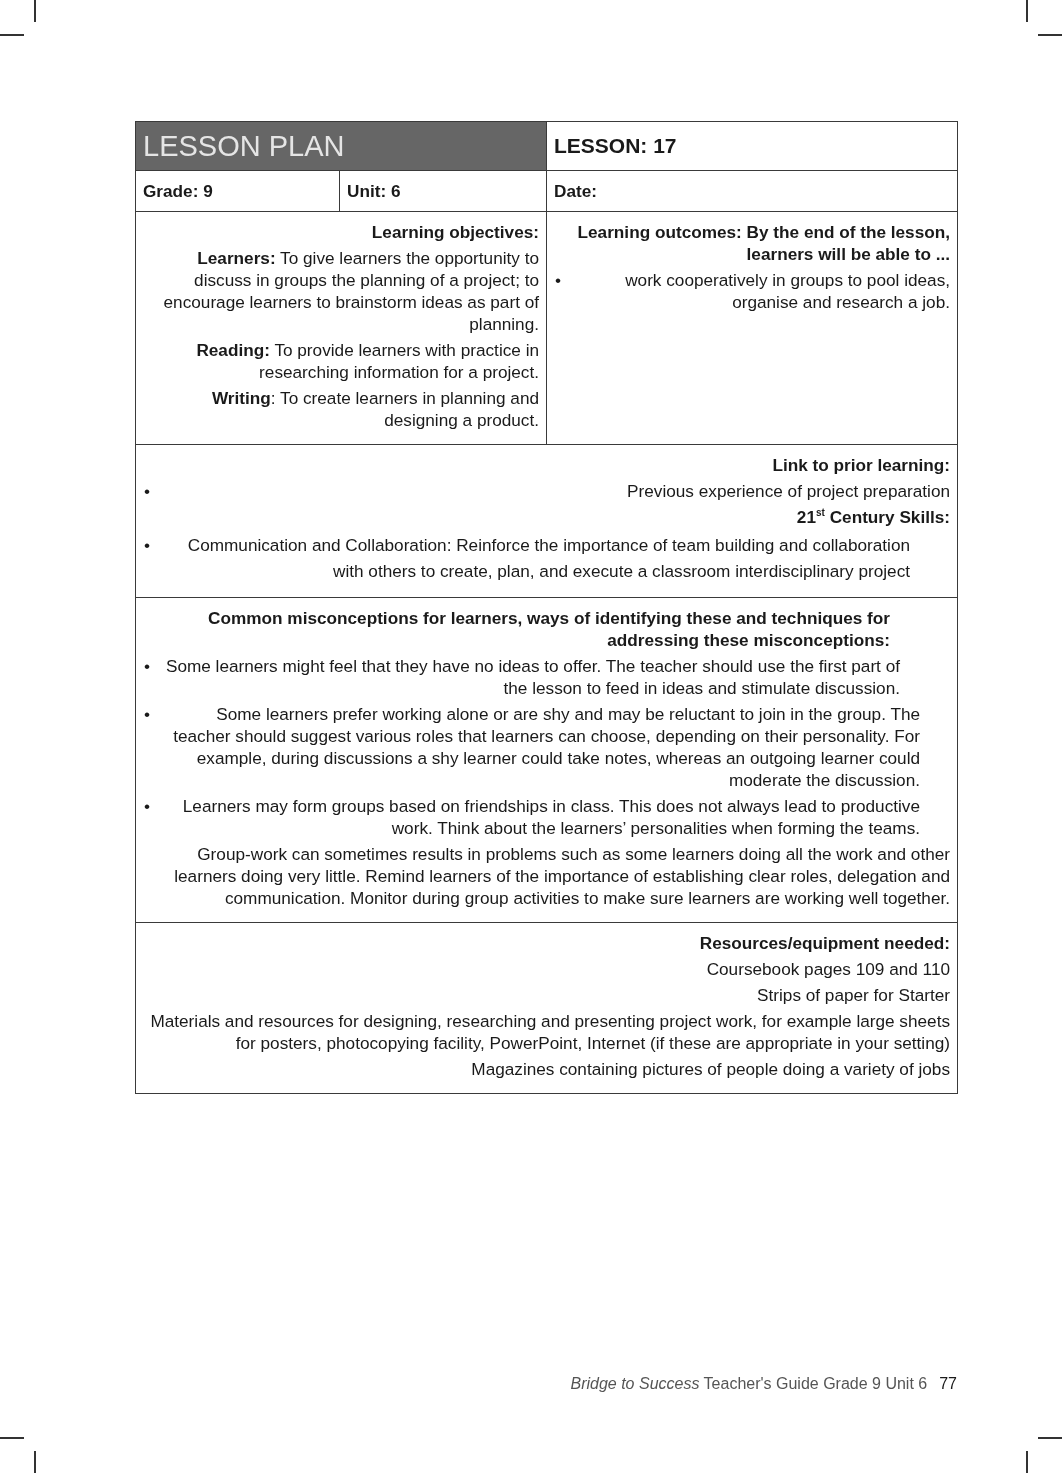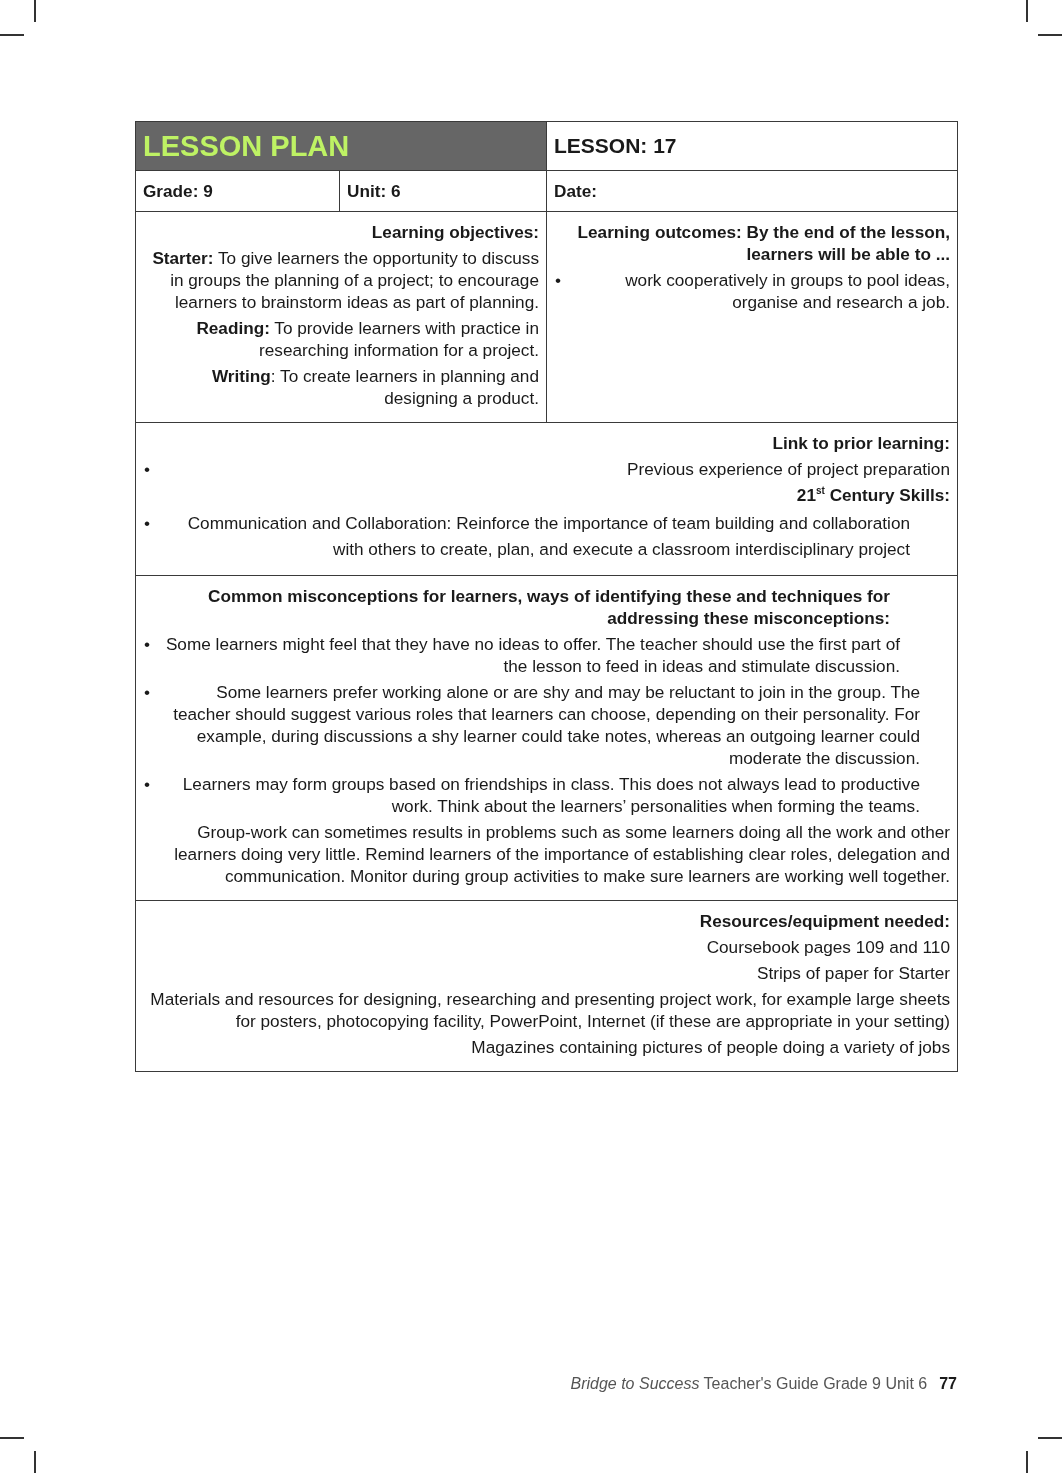--- a/index.html
+++ b/index.html
@@ -18,40 +18,40 @@
     border-collapse: collapse; table-layout: fixed;
   }
   table.plan td {
     border: 1.5px solid #3a3a3a;
     padding: 0 7px;
     vertical-align: top;
     font-size: 17.2px;
     line-height: 22px;
   }
   .hdr-title {
-    background: #666666; color: #bef264; font-weight: bold;
+    background: #666666; color: #e5e5e5; font-weight: normal;
     font-size: 29px !important; height: 48px; vertical-align: middle !important;
   }
   .hdr-lesson { font-weight: bold; font-size: 21px !important; vertical-align: middle !important; height: 48px; }
   .row-std { height: 40px; vertical-align: middle !important; font-weight: bold; }
   .section { background: #cccccc; font-weight: bold; height: 41px; vertical-align: middle !important; }
   .pad { padding-top: 9px !important; padding-bottom: 9px !important; text-align: right; }
   .b { font-weight: bold; }
   p { margin: 0 0 4px 0; }
   ul { margin: 0 0 4px 0; padding: 0; list-style: none; }
   ul li { position: relative; padding-left: 18px; margin-bottom: 4px; }
   ul li::before { content: "•"; position: absolute; left: 1px; top: 0; }
   sup { font-size: 10px; line-height: 0; }
 
   .footer {
     position: absolute; right: 105px; top: 1375px;
     font-size: 16px; color: #555;
   }
   .footer .book { font-style: italic; }
-  .footer .pg { color: #1a1a1a; font-weight: bold; margin-left: 12px; }
+  .footer .pg { color: #1a1a1a; font-weight: normal; margin-left: 12px; }
 </style>
 </head>
 <body>
 
 <div class="crop v" style="left:34px; top:0;"></div>
 <div class="crop h" style="left:0; top:34px;"></div>
 <div class="crop v" style="left:1026px; top:0;"></div>
 <div class="crop h" style="right:0; top:34px;"></div>
 <div class="crop v" style="left:34px; bottom:0;"></div>
 <div class="crop h" style="left:0; top:1437px;"></div>
@@ -70,21 +70,21 @@
     <td class="hdr-lesson">LESSON: 17</td>
   </tr>
   <tr>
     <td class="row-std">Grade: 9</td>
     <td class="row-std">Unit: 6</td>
     <td class="row-std">Date:</td>
   </tr>
   <tr>
     <td colspan="2" class="pad">
       <p class="b">Learning objectives:</p>
-      <p><span class="b">Starter:</span><span> To give learners the opportunity to discuss in groups the planning of a project; to encourage learners to brainstorm ideas as part of planning.</span></p>
+      <p><span class="b">Learners:</span><span> To give learners the opportunity to discuss in groups the planning of a project; to encourage learners to brainstorm ideas as part of planning.</span></p>
       <p><span class="b">Reading:</span><span> To provide learners with practice in researching information for a project.</span></p>
       <p><span class="b">Writing</span><span>: To create learners in planning and designing a product.</span></p>
     </td>
     <td class="pad">
       <p class="b">Learning outcomes: By the end of the lesson, learners will be able to ...</p>
       <ul>
         <li>work cooperatively in groups to pool ideas, organise and research a job.</li>
       </ul>
     </td>
   </tr>

